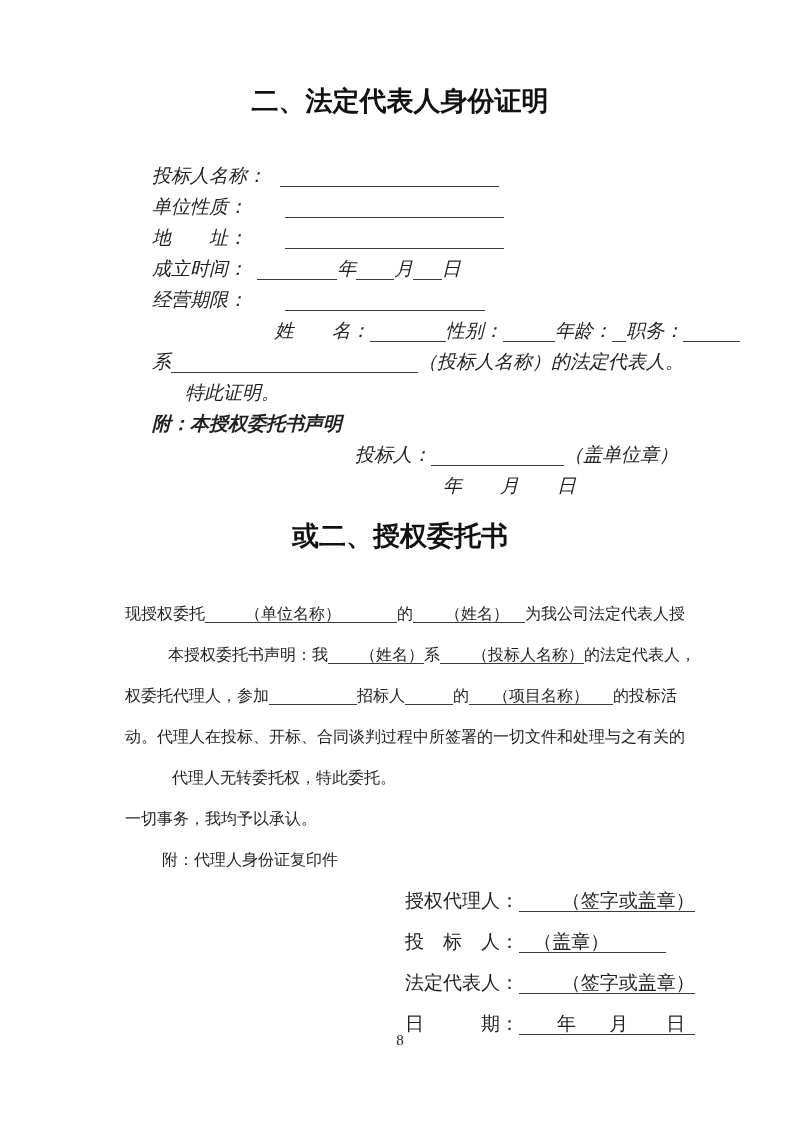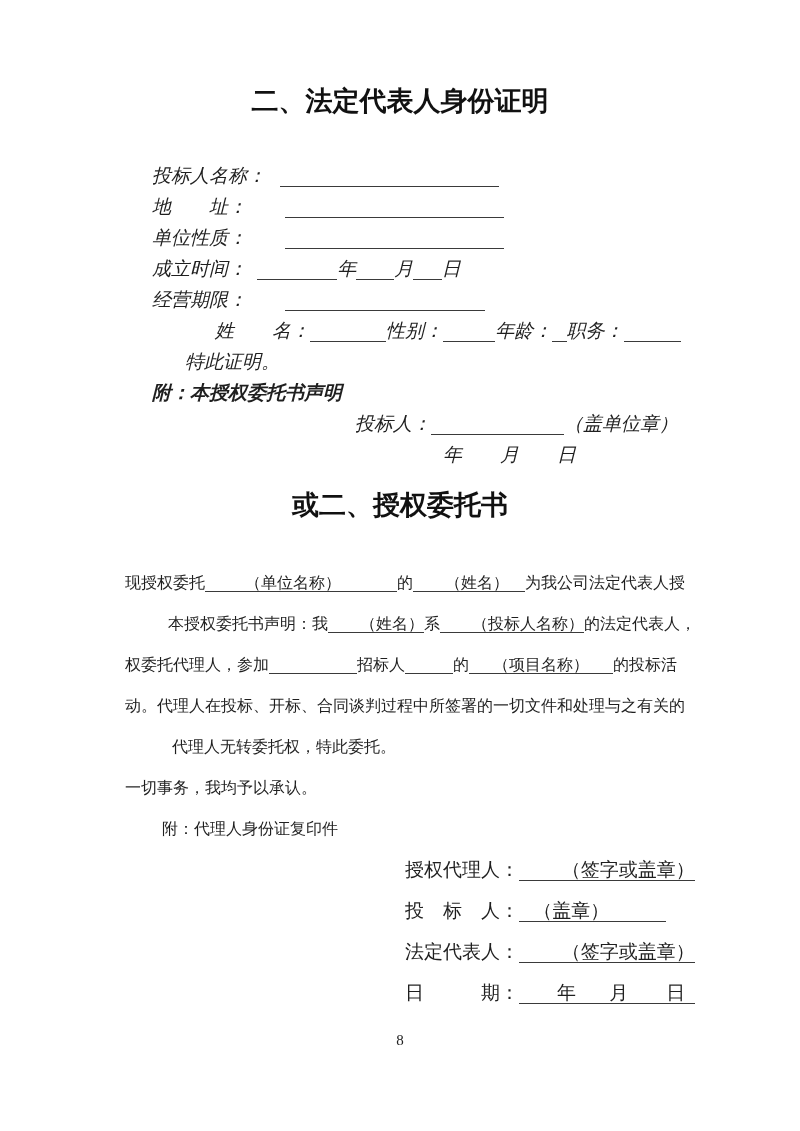--- a/index.html
+++ b/index.html
@@ -29,21 +29,21 @@
   .u { border-bottom:1.5px solid #3a3a3a; }
 
   
   .s1-fields { margin-top:42px; }
   .s1-fields .line {
     font-size:19px;
     line-height:31px;
     margin-left:152px;
     font-style:italic;
   }
-  .line.rep-info   { margin-left:215px; }
+  .line.rep-info   { margin-left:215px;text-align:center; }
   .line.certify    { margin-left:185px; }
   .line.attach-hei {
     font-family:"Liberation Sans","DejaVu Sans",sans-serif;
     font-weight:bold;
   }
   .line.bidder-sign { margin-left:355px; }
   .line.sign-date   { margin-left:443px; }
 
   
   .title2 { margin-top:18px; }
@@ -74,25 +74,26 @@
 </style>
 </head>
 <body>
 
 <div class="page">
 
   <div class="doc-title">二、法定代表人身份证明</div>
 
   <div class="s1-fields">
     <div class="line"><span>投标人名称：</span><span>   </span><span class="u">                                              </span></div>
+    <div class="line"><span>单位性质：</span><span>        </span><span class="u">                                              </span></div>
     <div class="line"><span>地　　址：</span><span>        </span><span class="u">                                              </span></div>
-    <div class="line"><span>单位性质：</span><span>        </span><span class="u">                                              </span></div>
     <div class="line"><span>成立时间：</span><span>  </span><span class="u">                 </span><span>年</span><span class="u">        </span><span>月</span><span class="u">      </span><span>日</span></div>
     <div class="line"><span>经营期限：</span><span>        </span><span class="u">                                          </span></div>
     <div class="line rep-info"><span>姓　　名：</span><span class="u">                </span><span>性别：</span><span class="u">           </span><span>年龄：</span><span class="u">   </span><span>职务：</span><span class="u">            </span></div>
+    <div class="line"><span>系</span><span class="u">                                                    </span><span>（投标人名称）的法定代表人。</span></div>
     <div class="line certify"><span>特此证明。</span></div>
     <div class="line attach-hei"><span>附：本授权委托书声明</span></div>
     <div class="line bidder-sign"><span>投标人：</span><span class="u">                            </span><span>（盖单位章）</span></div>
     <div class="line sign-date"><span>年　　月　　日</span></div>
   </div>
 
   <div class="doc-title title2">或二、授权委托书</div>
 
   <div class="s2-para">
     <div class="line"><span>现授权委托</span><span class="u">          （单位名称）              </span><span>的</span><span class="u">        （姓名）    </span><span>为我公司法定代表人授</span></div>

